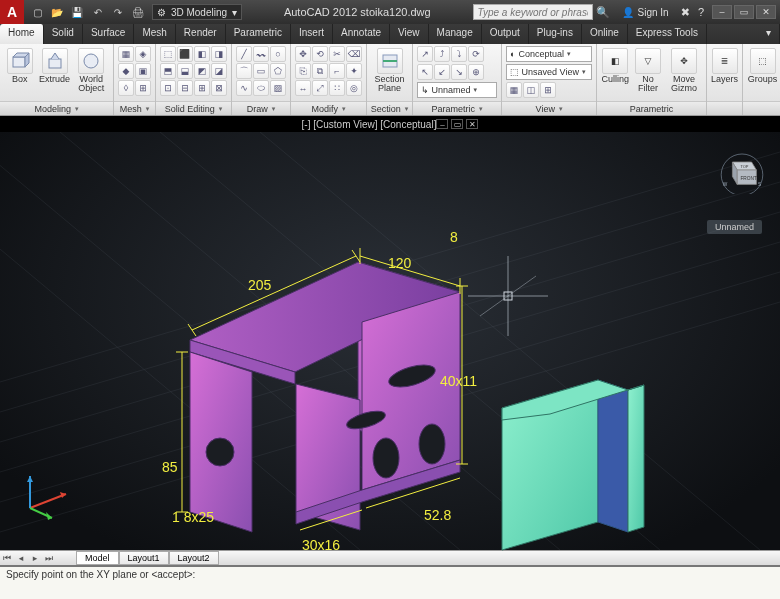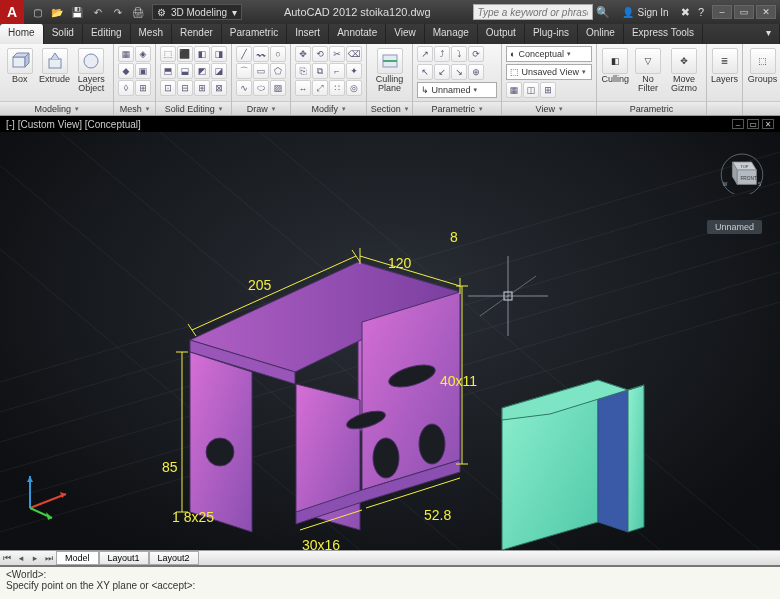--- a/index.html
+++ b/index.html
@@ -31,40 +31,40 @@
   .bigbtn { width:34px; display:flex; flex-direction:column; align-items:center; gap:1px; padding-top:2px;}
   .bigbtn .ic { width:26px; height:26px; border:1px solid #cfcfcf; background:linear-gradient(#fff,#e8e8e8); border-radius:2px; display:flex; align-items:center; justify-content:center;}
   .bigbtn .lbl { font-size:9px; text-align:center; line-height:9px;}
   .iconcol { display:flex; flex-direction:column; gap:1px;}
   .iconrow { display:flex; gap:1px;}
   .smic { width:16px; height:16px; border:1px solid #d0d0d0; background:linear-gradient(#fff,#eee); border-radius:2px; display:flex; align-items:center; justify-content:center; font-size:9px; color:#557;}
   .combo { height:16px; border:1px solid #aaa; background:#fff; font-size:9px; display:flex; align-items:center; padding:0 3px; gap:3px;}
   .combo .arr { font-size:7px; color:#555;}
 
   
-  .doclabel { height:16px; background:#000; color:#ccc; font-size:10px; padding:0 6px; display:flex; align-items:center; justify-content:space-between;}
+  .doclabel { height:16px; background:#000; color:#ccc; font-size:10px; padding:0 6px; display:flex; align-items:center; justify-content:center;}
   .doclabel .docwin { display:flex; gap:3px;}
   .doclabel .docwin span { width:12px; height:10px; border:1px solid #555; font-size:8px; display:flex; align-items:center; justify-content:center;}
 
   
   .viewport { position:relative; height:418px; background: radial-gradient(ellipse at 50% 40%, #2a2f36 0%, #0d0f12 85%);}
   .grid { position:absolute; inset:0; opacity:.24; pointer-events:none;}
   .cube { position:absolute; right:14px; top:14px; width:48px; height:48px;}
   .cube svg { width:100%; height:100%;}
   .unnamed { position:absolute; right:18px; top:88px; padding:2px 8px; background:rgba(90,100,110,.55); color:#ccc; font-size:9px; border-radius:2px;}
   .model3d { position:absolute; left:130px; top:80px; width:520px; height:360px;}
   .dim { fill:#f2ee40; font-family:Arial; font-size:14px; }
   .dimline { stroke:#f2ee40; stroke-width:1; fill:none;}
   .ucs { position:absolute; left:18px; bottom:30px;}
   .crosshair { position:absolute; left:468px; top:124px; pointer-events:none;}
 
   
   .docbar { height:15px; background:linear-gradient(#f8f8f8,#dcdcdc); display:flex; align-items:center; font-size:9px; border-top:1px solid #999;}
   .docbar .dtab { padding:1px 8px; border:1px solid #aaa; background:linear-gradient(#fcfcfc,#e8e8e8);}
-  .docbar .dtab.active { background:#fff;}
+  .docbar .dtab.active { background:#fff;margin-left:20px;}
   .docbar .nav{ width:14px; text-align:center; color:#555;}
 
   
   .cmd { height:42px; background:#f7f7f2; border-top:2px solid #777; padding:2px 6px; font-family:Consolas,monospace; font-size:10px; color:#333; overflow:hidden;}
   .cmd .line { white-space:pre;}
 
   
   .applogo { width:24px; height:24px; background:#b31818; color:#fff; display:flex; align-items:center; justify-content:center; font-weight:bold; font-size:14px; font-family:Arial;}
 </style>
 </head>
@@ -94,21 +94,21 @@
   <div class="winbtns">
     <span>–</span>
     <span>▭</span>
     <span>✕</span>
   </div>
 </div>
 
 <div class="tabs">
   <div class="tab active">Home</div>
   <div class="tab">Solid</div>
-  <div class="tab">Editing</div>
+  <div class="tab">Surface</div>
   <div class="tab">Mesh</div>
   <div class="tab">Render</div>
   <div class="tab">Parametric</div>
   <div class="tab">Insert</div>
   <div class="tab">Annotate</div>
   <div class="tab">View</div>
   <div class="tab">Manage</div>
   <div class="tab">Output</div>
   <div class="tab">Plug-ins</div>
   <div class="tab">Online</div>
@@ -139,21 +139,21 @@
             </svg>
           </div>
         <div class="lbl">Extrude</div>
       </div>
       <div class="bigbtn" style="width:38px">
         <div class="ic">
             <svg width="20" height="20">
               <circle cx="10" cy="10" r="7" fill="#e8ecf4" stroke="#7a8aaa"></circle>
             </svg>
           </div>
-        <div class="lbl">Layers Object</div>
+        <div class="lbl">World Object</div>
       </div>
     </div>
     <div class="title">
         <span>Modeling</span>
         <span class="dd">▾</span>
       </div>
   </div>
 
   <div class="panel" style="width:42px">
     <div class="body">
@@ -264,21 +264,21 @@
 
   <div class="panel" style="width:46px">
     <div class="body">
       <div class="bigbtn" style="width:38px">
         <div class="ic">
             <svg width="20" height="20">
               <rect x="3" y="4" width="14" height="12" fill="#e6eaf2" stroke="#8899bb"></rect>
               <line x1="3" y1="10" x2="17" y2="10" stroke="#4a7" stroke-width="2"></line>
             </svg>
           </div>
-        <div class="lbl">Culling Plane</div>
+        <div class="lbl">Section Plane</div>
       </div>
     </div>
     <div class="title">
         <span>Section</span>
         <span class="dd">▾</span>
       </div>
   </div>
 
   <div class="panel" style="width:92px">
     <div class="body">
@@ -494,16 +494,15 @@
   <div class="nav">⏮</div>
   <div class="nav">◂</div>
   <div class="nav">▸</div>
   <div class="nav">⏭</div>
   <div class="dtab active">Model</div>
   <div class="dtab">Layout1</div>
   <div class="dtab">Layout2</div>
 </div>
 
 <div class="cmd">
-  <div class="line">&lt;World&gt;:</div>
   <div class="line">Specify point on the XY plane or &lt;accept&gt;:</div>
 
 </div>
 
 </body></html>

